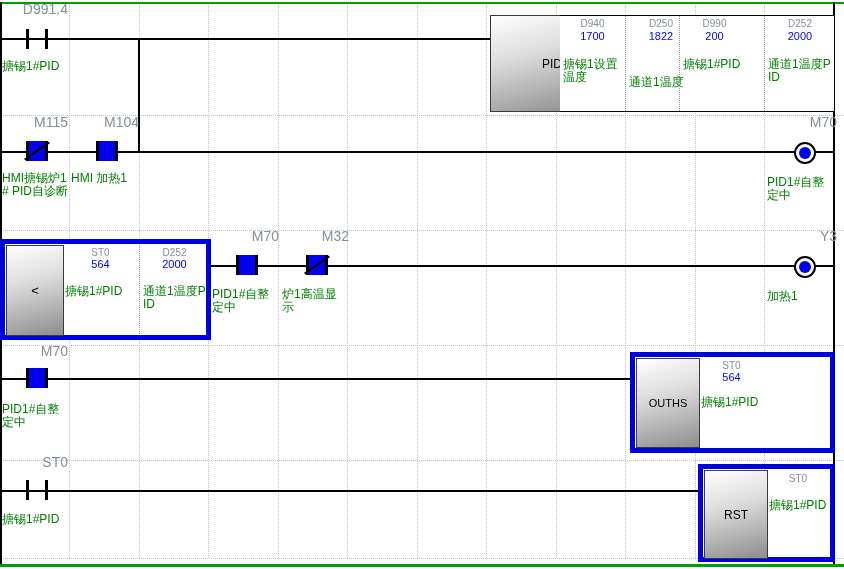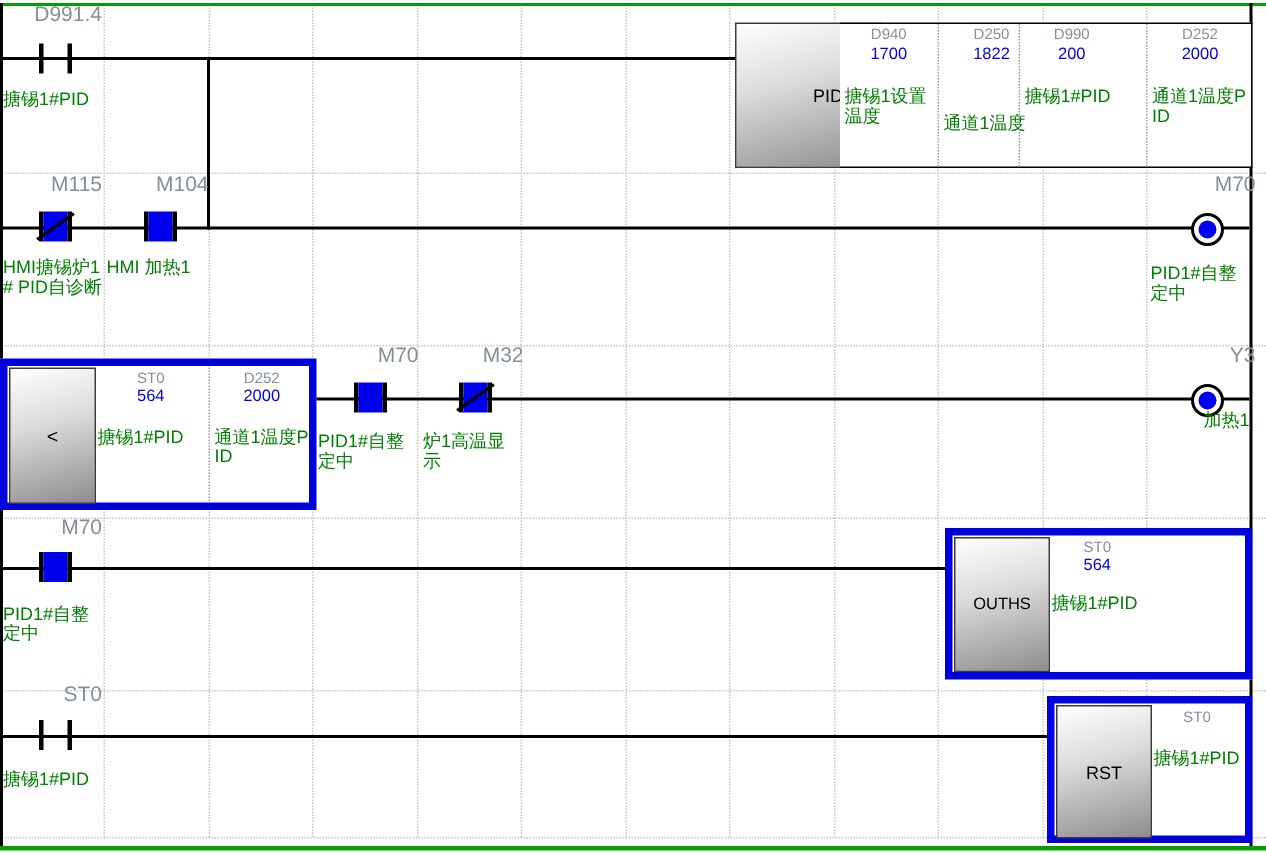--- a/index.html
+++ b/index.html
@@ -152,21 +152,21 @@
       <span class="fill"></span>
       <span class="barr"></span>
       <span class="slash"></span>
   </div>
   <div class="comment" style="left:282px;top:288px;width:66px;">炉1高温显示</div>
 
   <div class="devname" style="left:771px;top:230px;width:66px;">Y3</div>
   <div class="coil" style="left:794px;top:256px;" data-state="on">
     <span class="dot"></span>
   </div>
-  <div class="comment" style="left:767px;top:274px;width:66px;text-align:right;">加热1</div>
+  <div class="comment" style="left:767px;top:290px;width:66px;">加热1</div>
 
   <div class="wire" style="left:2px;top:378px;width:634px;"></div>
 
   <div class="devname" style="left:2px;top:345px;width:66px;">M70</div>
   <div class="contact" style="left:26px;top:368px;" data-state="on">
     <span class="barl"></span>
       <span class="fill"></span>
       <span class="barr"></span>
   </div>
   <div class="comment" style="left:2px;top:403px;width:67px;">PID1#自整定中</div>

